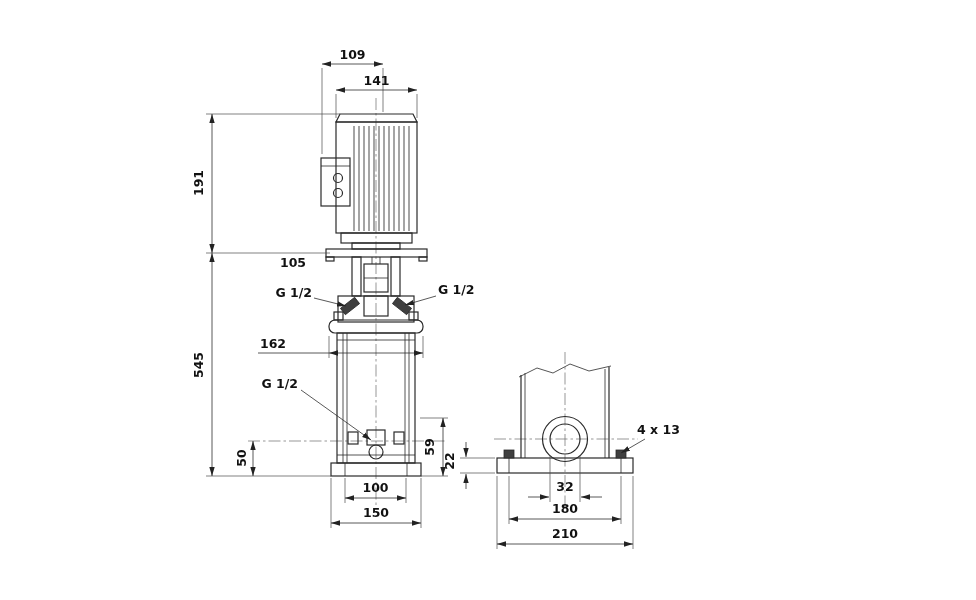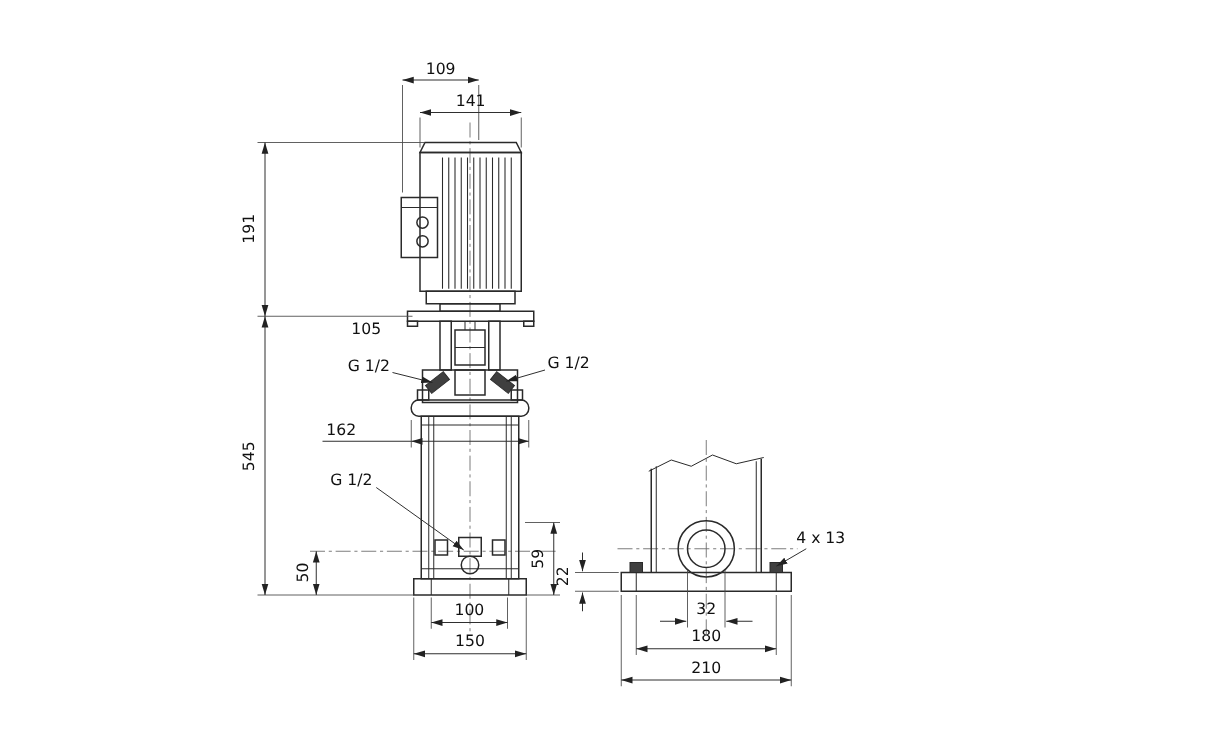--- a/index.html
+++ b/index.html
@@ -1,16 +1,16 @@
 <!DOCTYPE html>
 <html><head>
 <meta charset="utf-8">
 <style>
   html,body{margin:0;padding:0;background:#fff;}
-  .canvas{position:relative;width:976px;height:600px;background:#ffffff;overflow:hidden;}
+  .canvas{position:relative;width:976px;height:600px;background:#ffffff;overflow:hidden;font-weight:bold;}
   .canvas svg{position:absolute;left:0;top:0;}
   .ol line,.ol rect,.ol circle,.ol polygon,.ol path,.ol polyline{stroke:#2a2a2a;stroke-width:1.2;fill:none;stroke-linejoin:miter;}
   .ol path.fins{stroke-width:0.85;}
   .ol .thin{stroke-width:0.8;}
   .ol .plug{fill:#3f3f3f;stroke-width:0.8;}
   .ext line{stroke:#4a4a4a;stroke-width:0.7;}
   .dim line{stroke:#2f2f2f;stroke-width:0.8;fill:none;}
   .cl line{stroke:#6a6a6a;stroke-width:0.7;stroke-dasharray:12 3 2.5 3;}
   .lbl text{font-family:"DejaVu Sans","Liberation Sans",sans-serif;font-size:12.5px;fill:#111;}
 </style>

